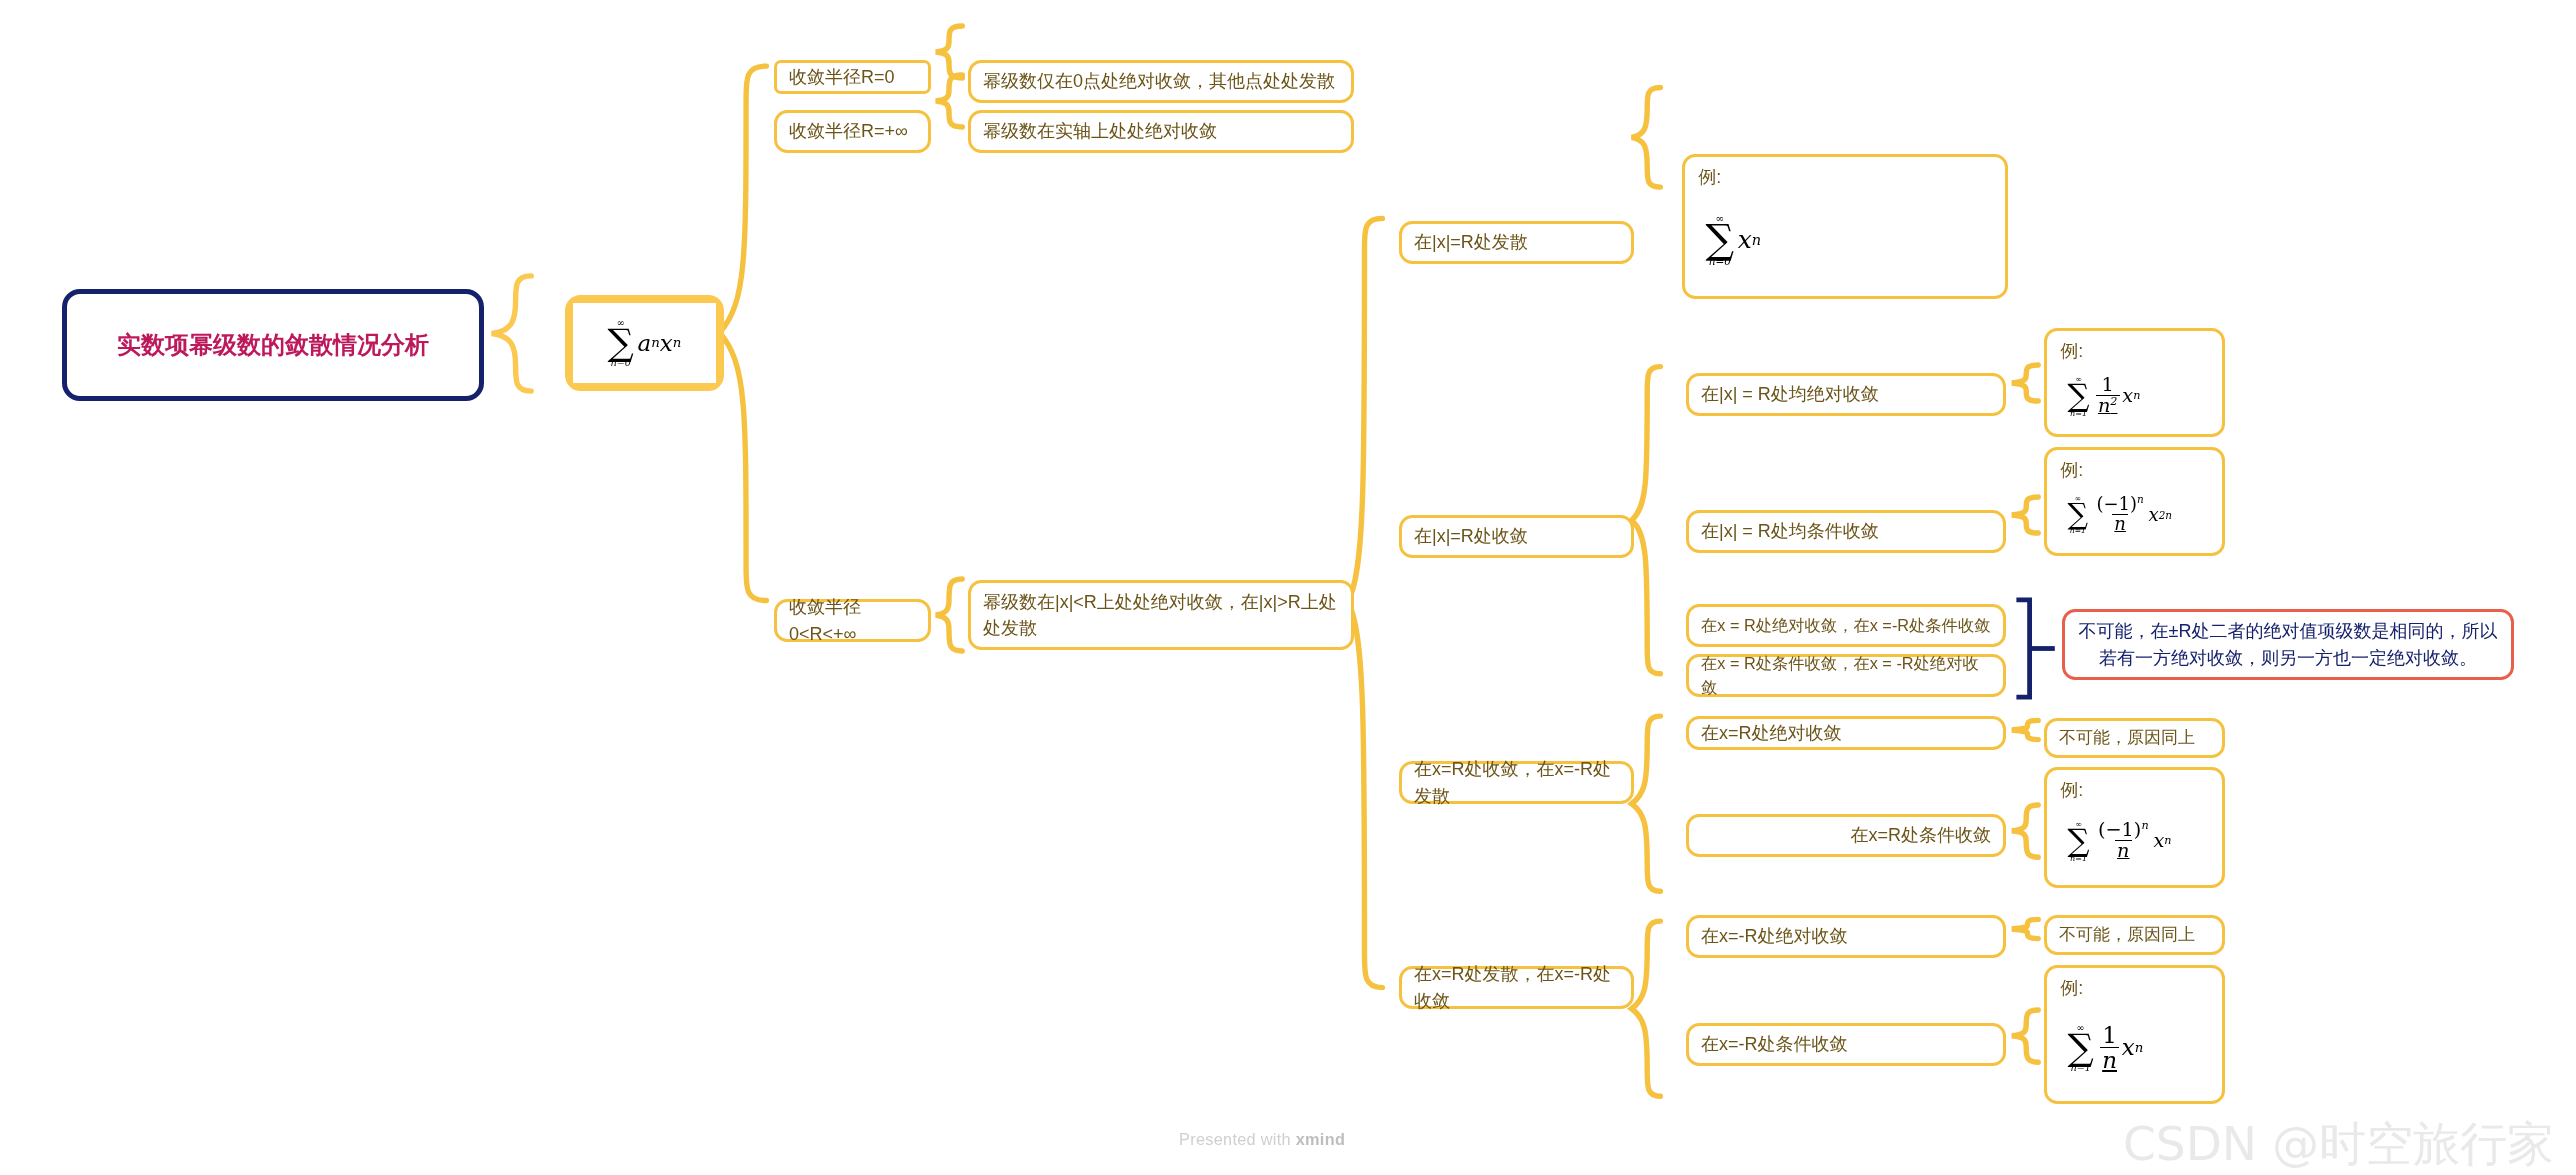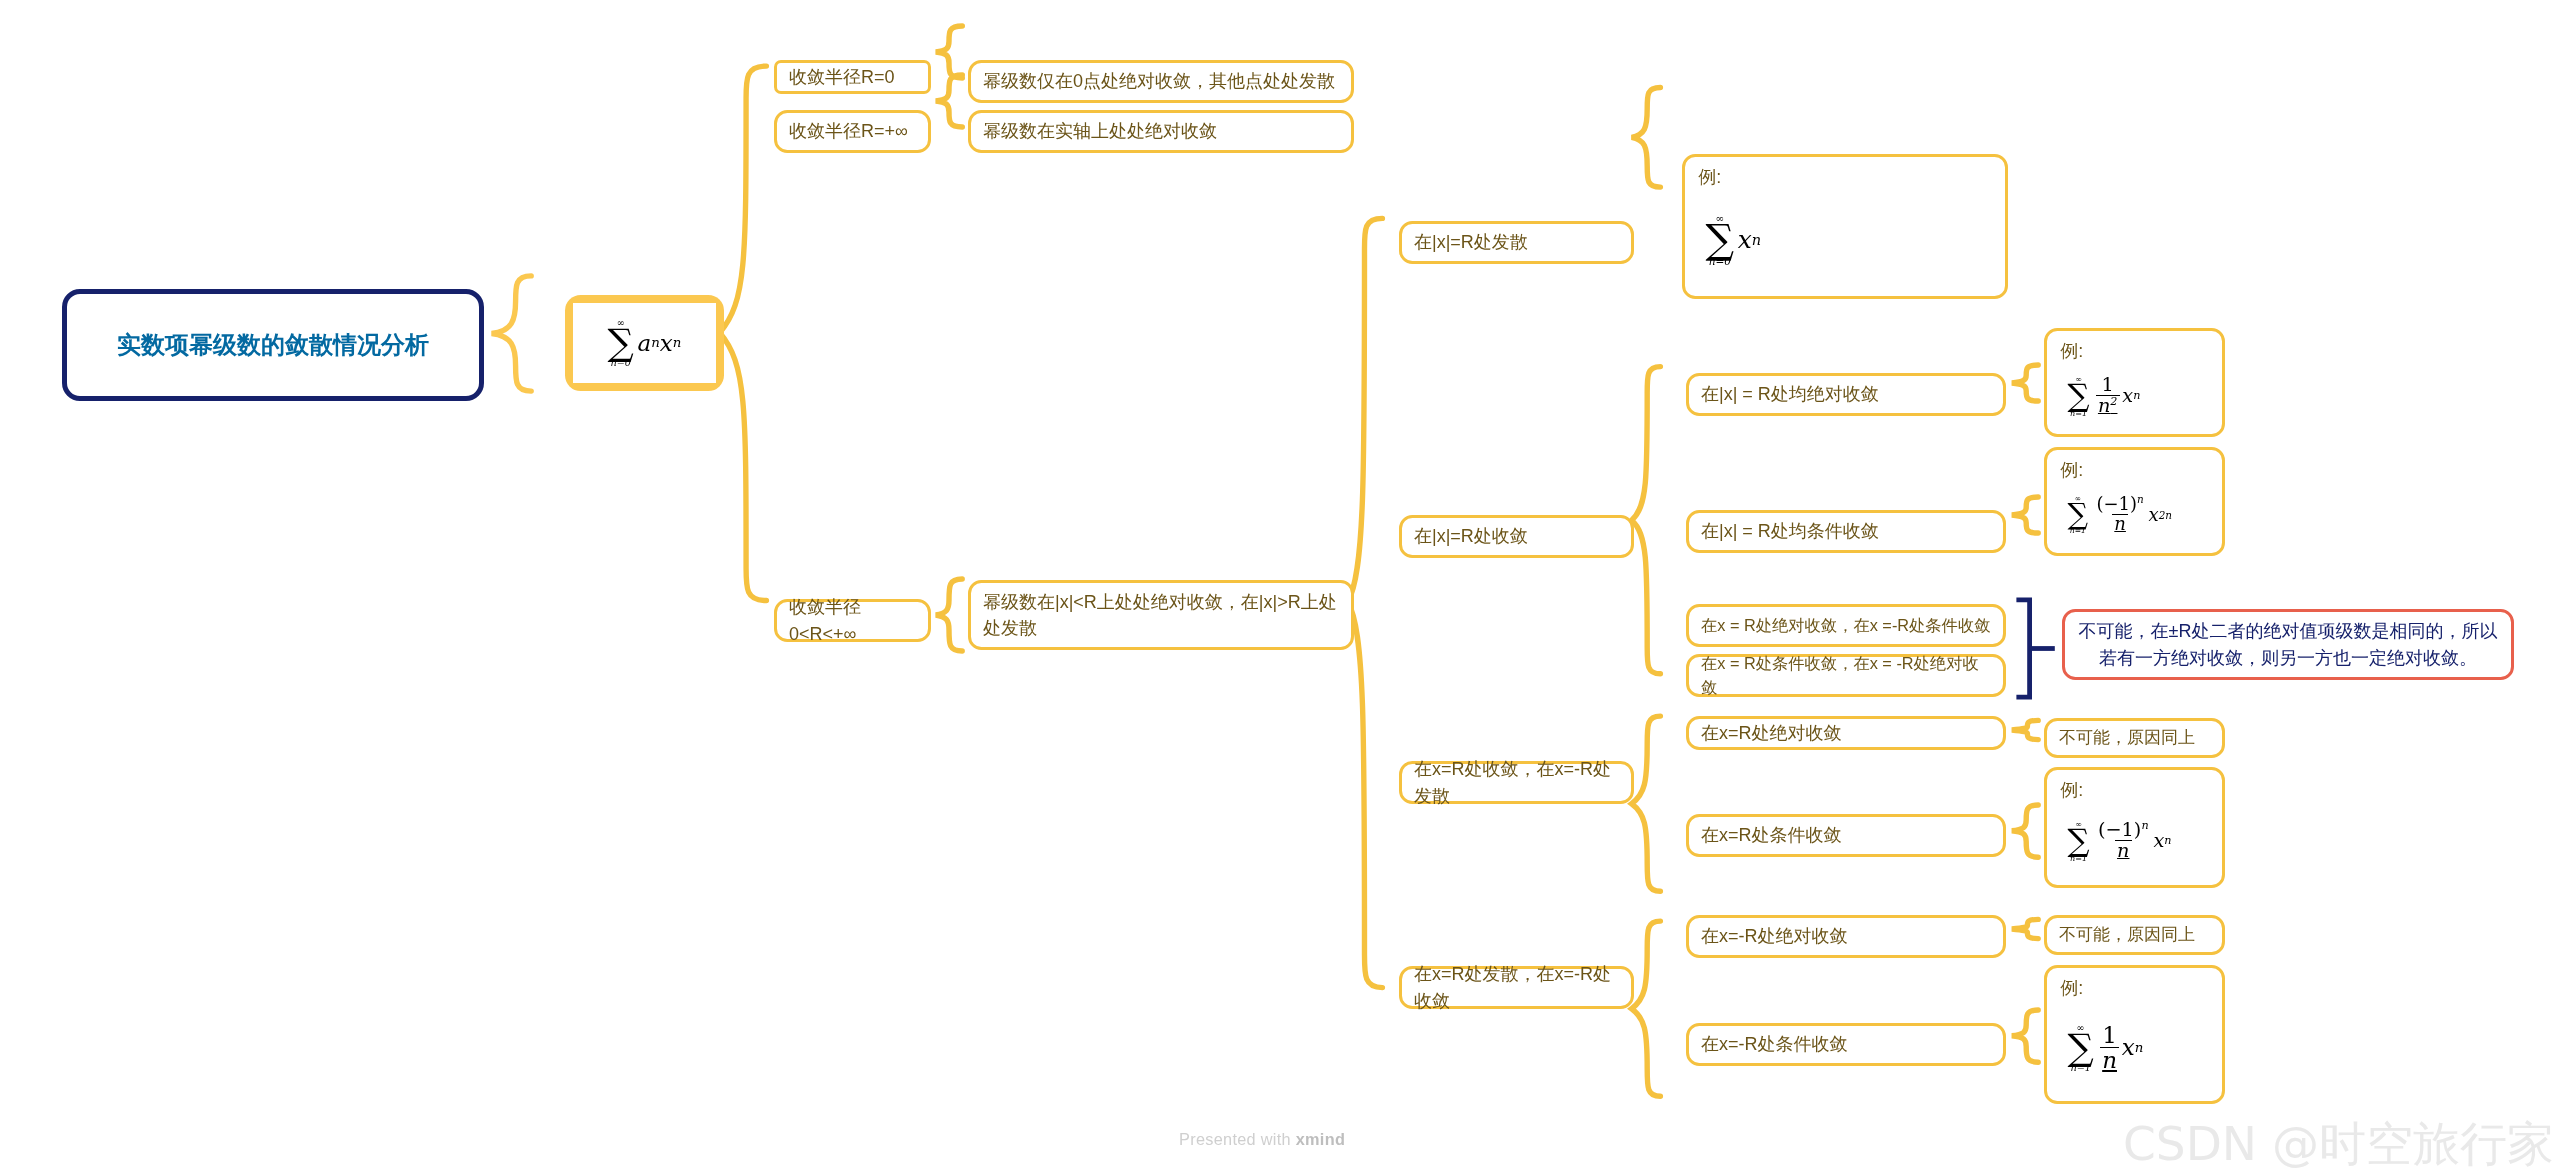--- a/index.html
+++ b/index.html
@@ -24,21 +24,21 @@
     align-items: center;
     padding: 4.8px 12px;
     white-space: pre-wrap;
   }
   .node.tall { align-items: flex-start; padding-top: 9.6px; }
 
   
   .root {
     border: 5.4px solid #16216B;
     border-radius: 18px;
-    color: #0369a1;
+    color: #be185d;
     font-size: 24px;
     font-weight: 600;
     text-align: center;
     justify-content: center;
     line-height: 1.5;
   }
 
   
   .fill-node {
     position: absolute;
@@ -313,21 +313,21 @@
   </div>
 
   <div class="node" style="left:1686px; top:654px; width:320px; height:43px; font-size:16.3px;">
     <span>在x = R处条件收敛，在x = -R处绝对收敛</span>
   </div>
 
   <div class="node" style="left:1686px; top:716px; width:320px; height:34px;">
     <span>在x=R处绝对收敛</span>
   </div>
 
-  <div class="node" style="left:1686px; top:814px; width:320px; height:43px;">
+  <div class="node" style="left:1686px; top:814px; width:320px; height:43px;justify-content:flex-end;">
     <span>在x=R处条件收敛</span>
   </div>
 
   <div class="node" style="left:1686px; top:915px; width:320px; height:43px;">
     <span>在x=-R处绝对收敛</span>
   </div>
 
   <div class="node" style="left:1686px; top:1023px; width:320px; height:43px;">
     <span>在x=-R处条件收敛</span>
   </div>

